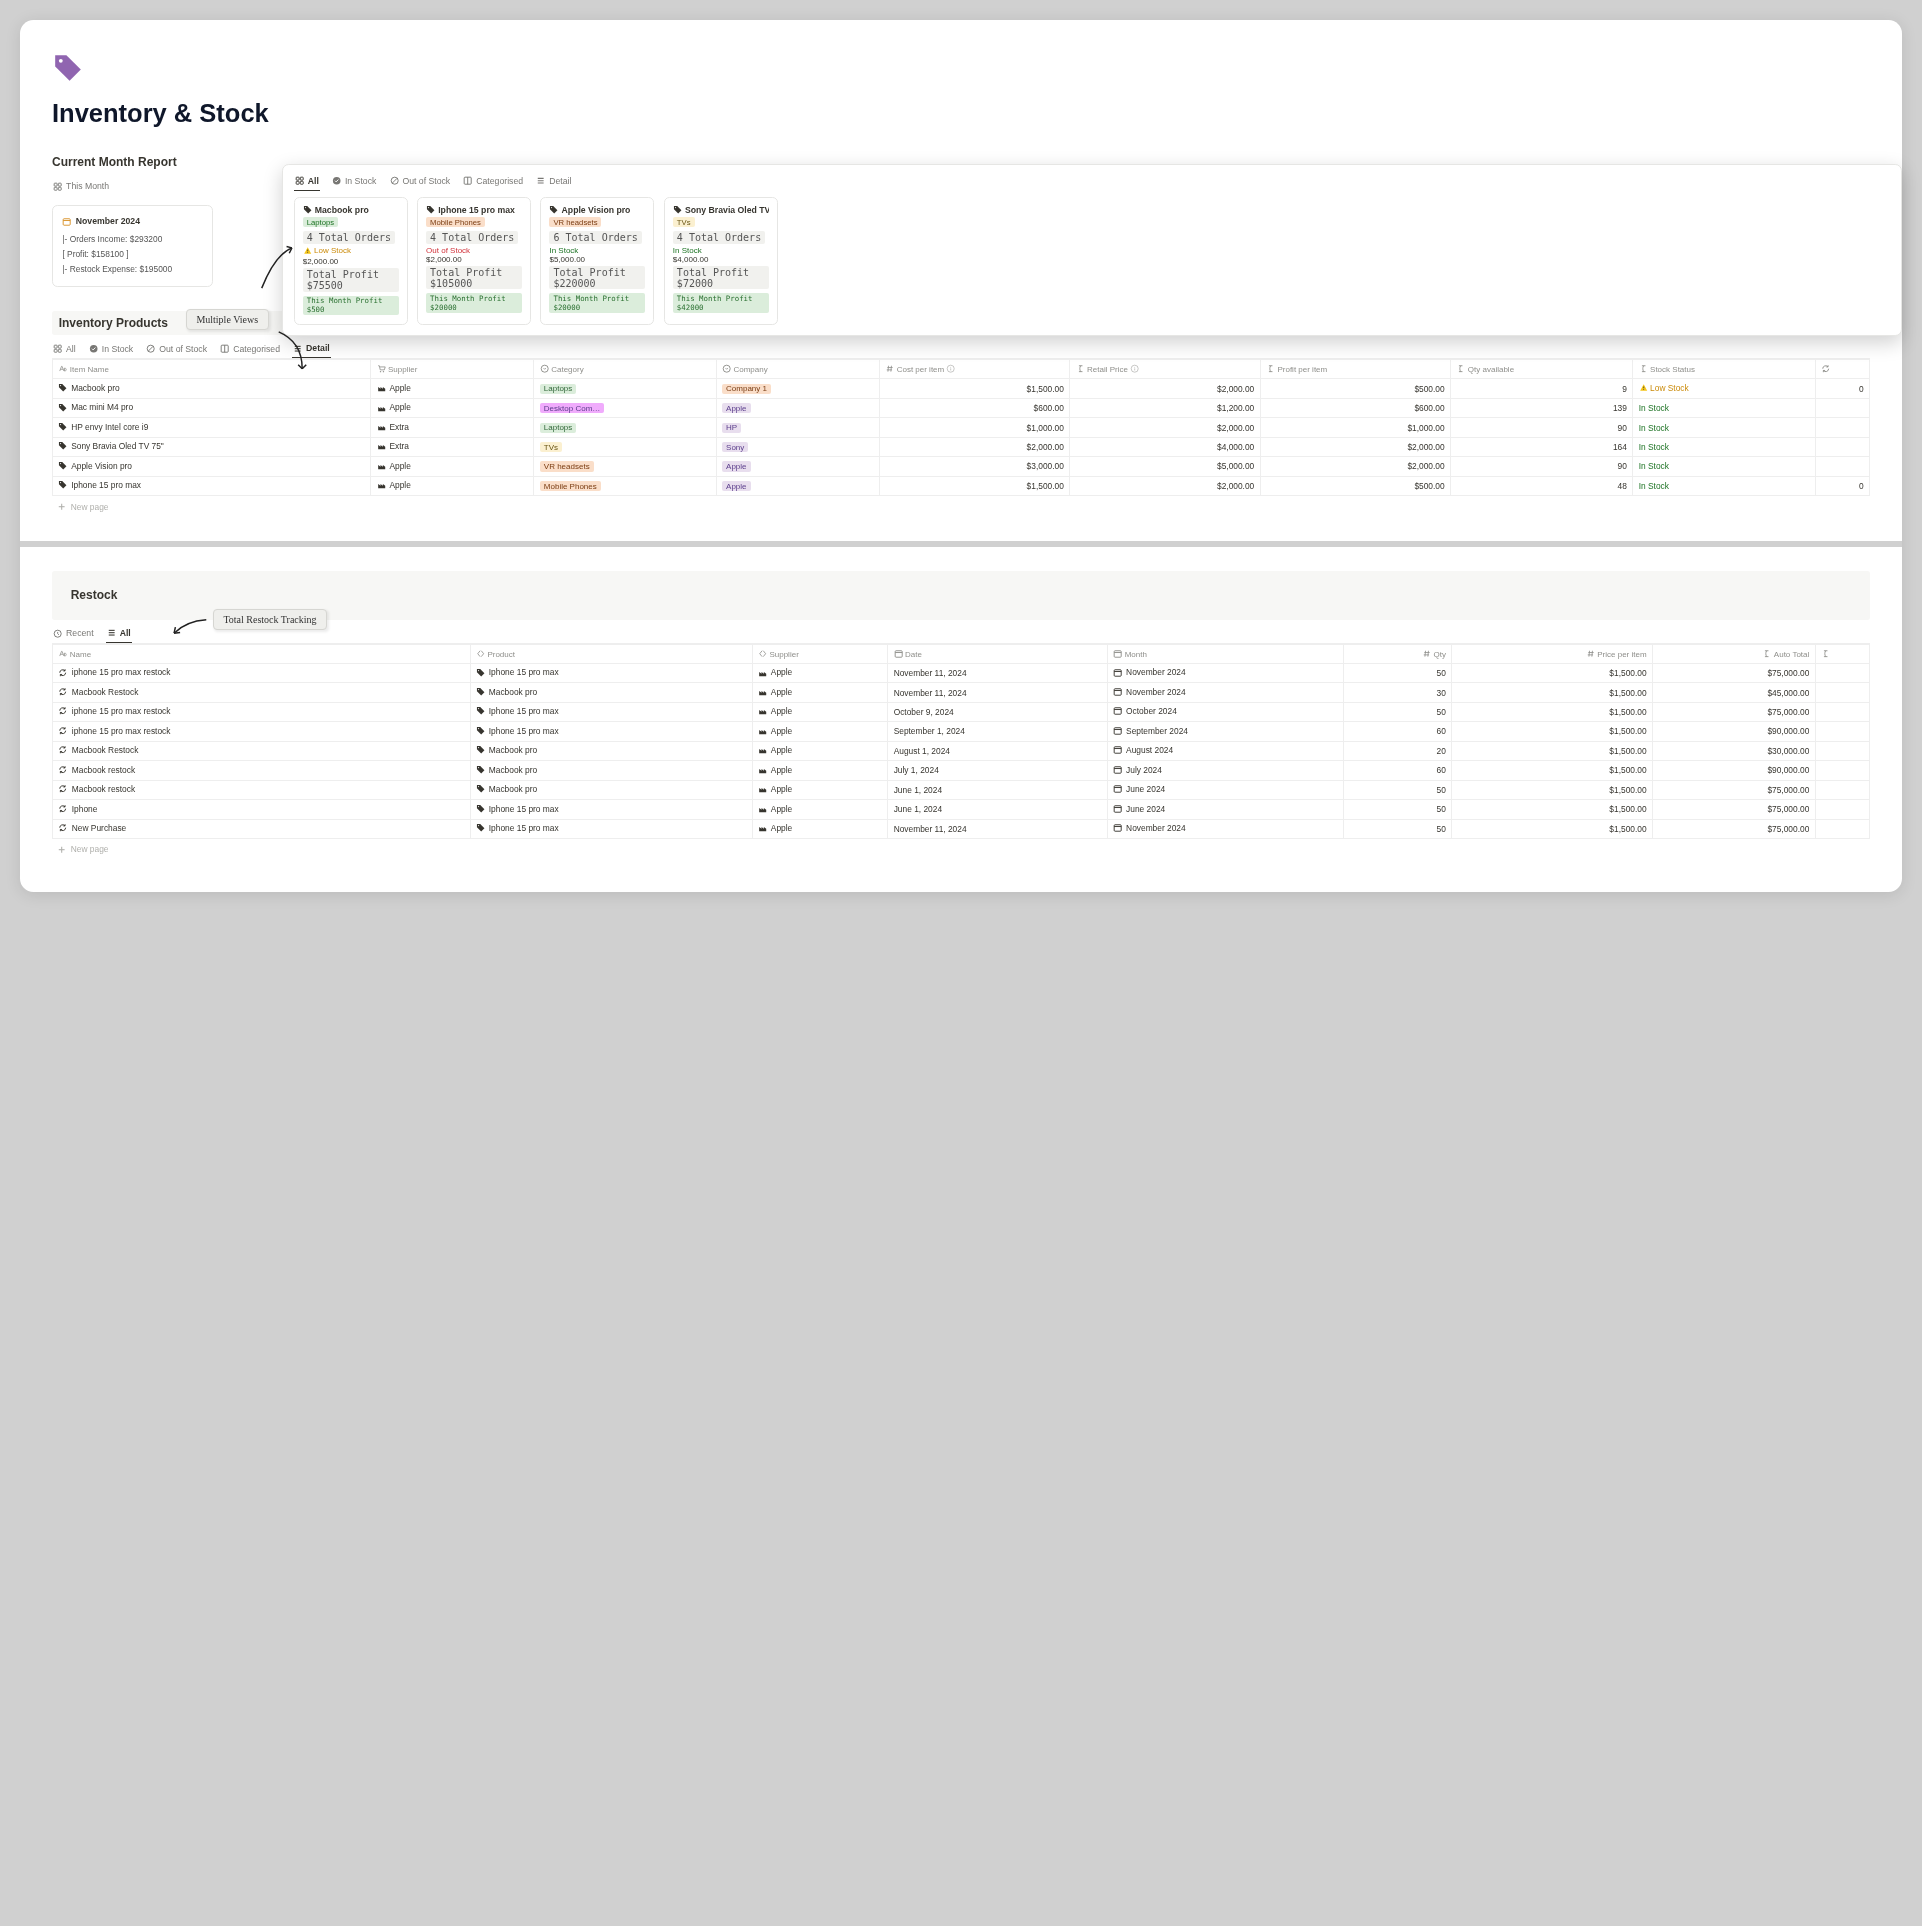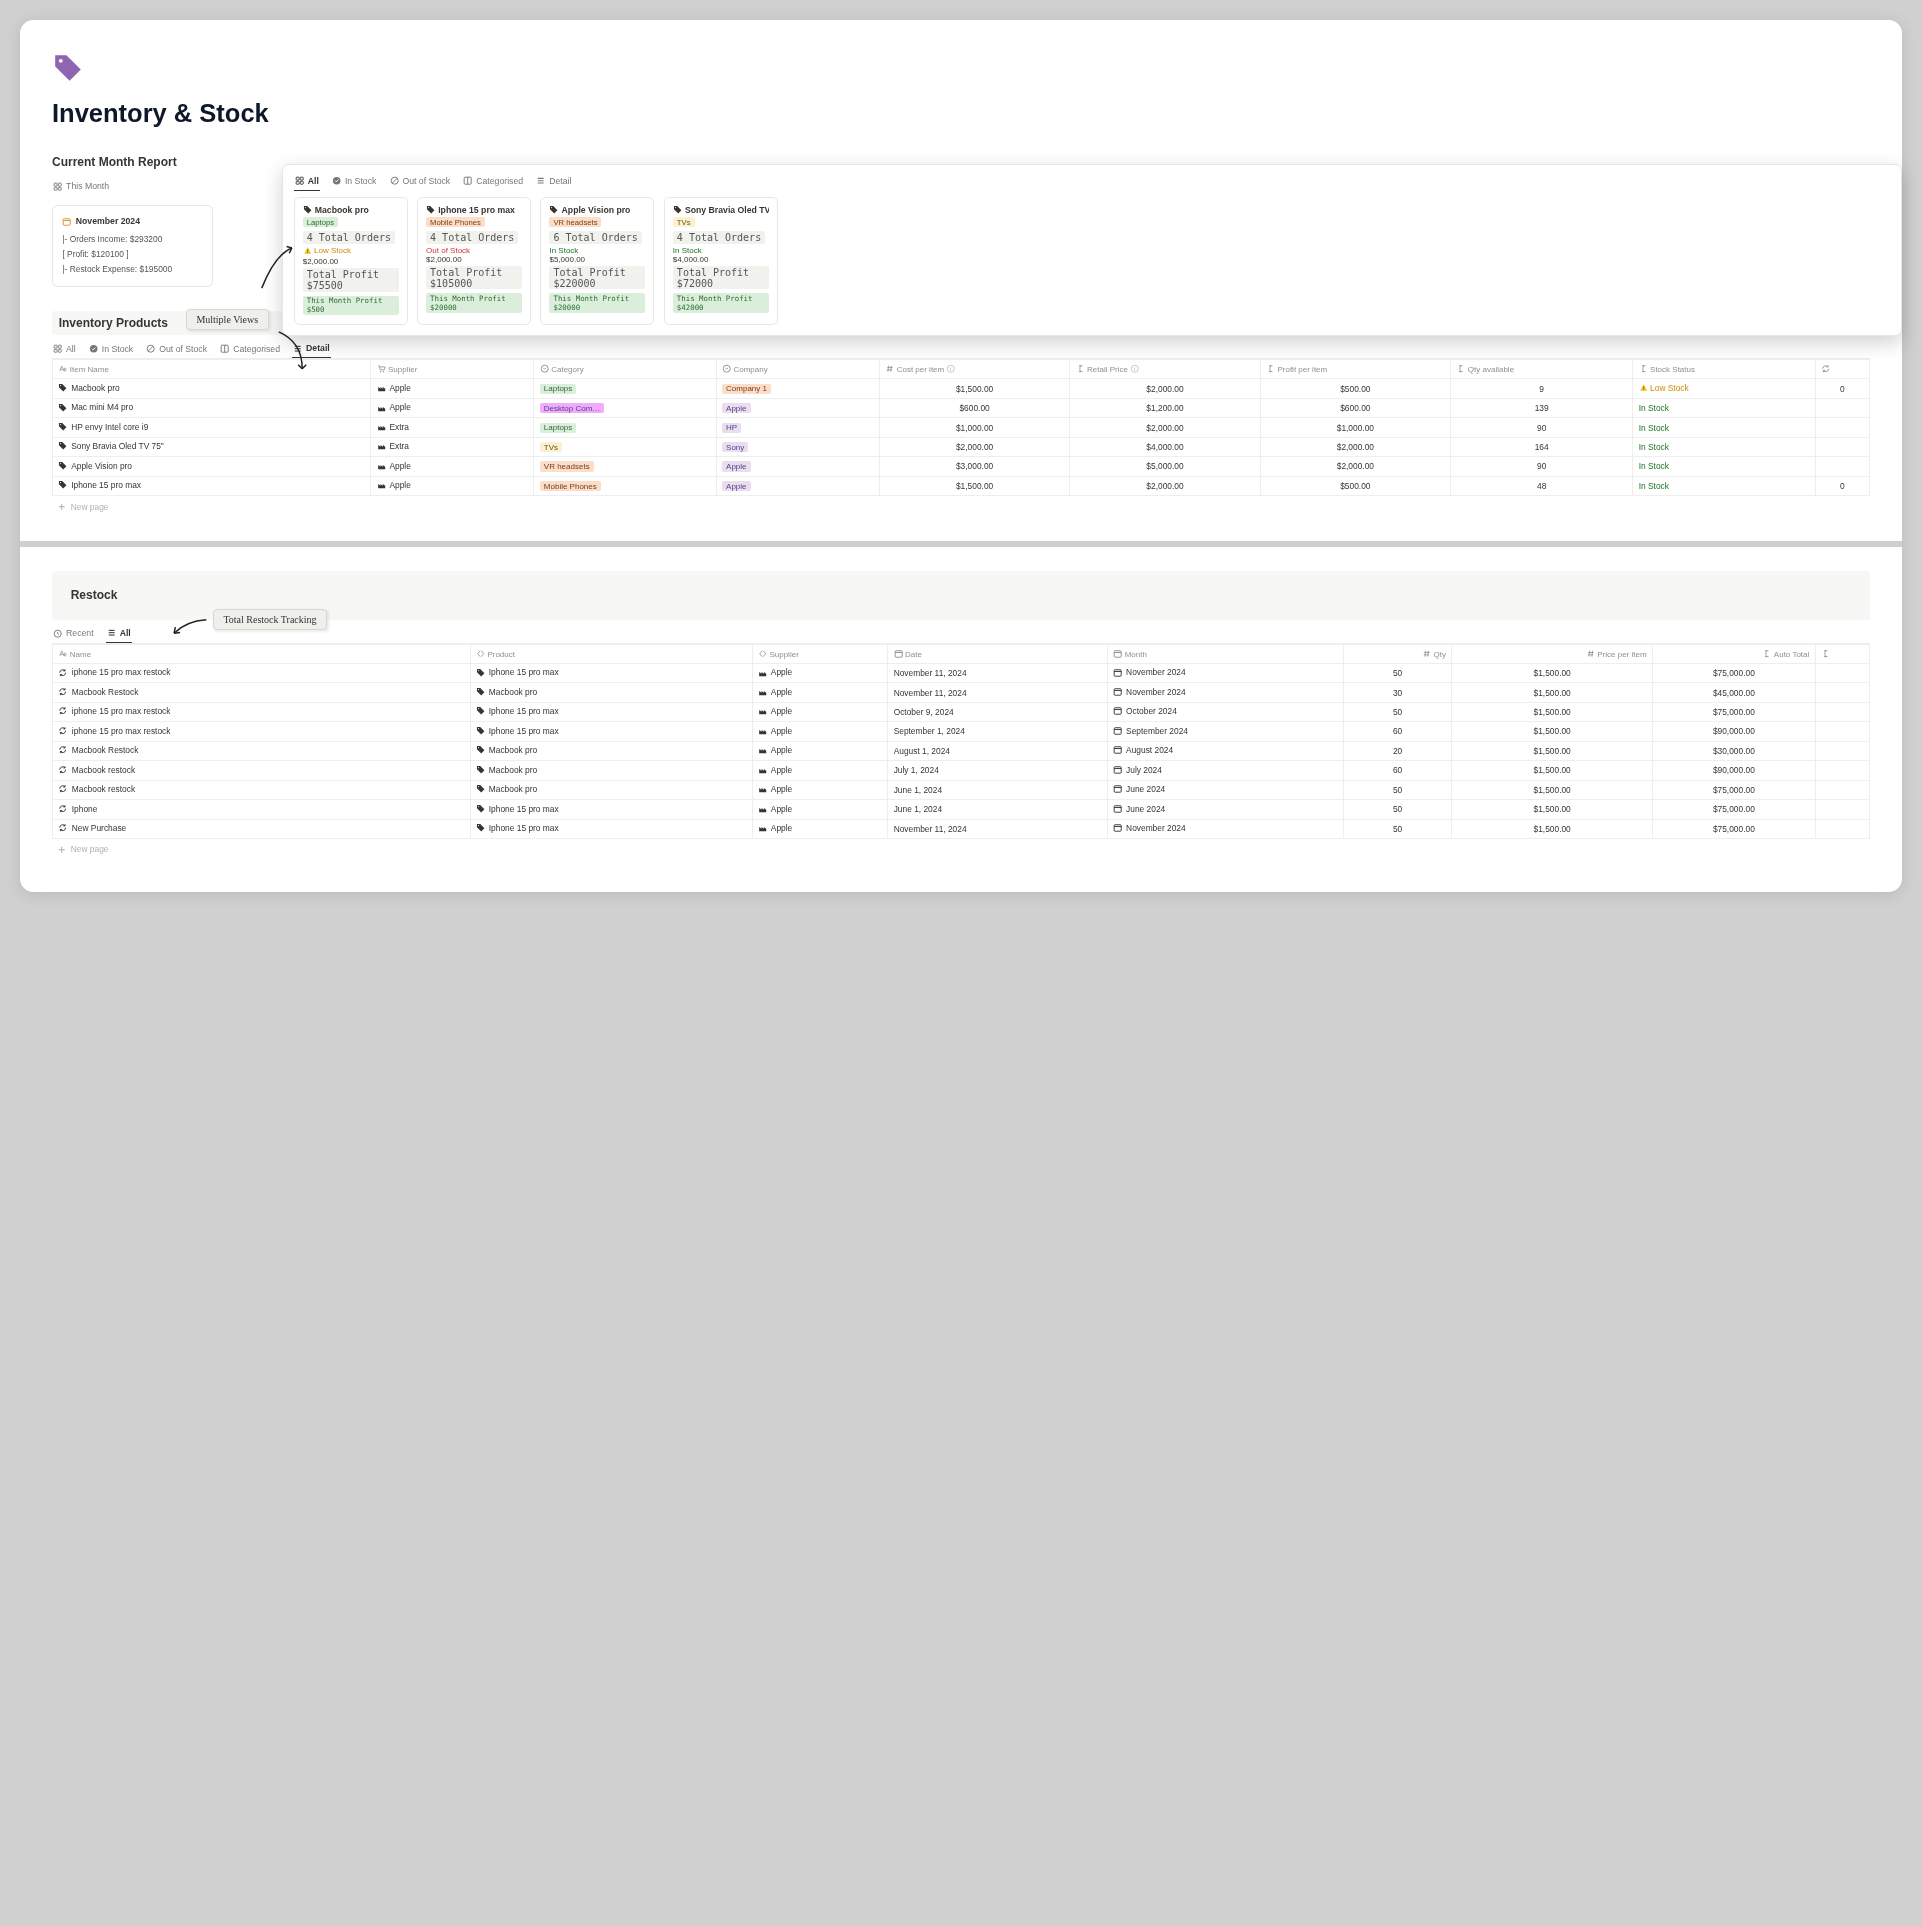--- a/index.html
+++ b/index.html
@@ -153,21 +153,21 @@
     overflow:hidden;
   }
   table.dbtable th .icn { margin-right:2px; vertical-align:-1.3px;}
   table.dbtable td {
     border:0.7px solid #eee;
     padding: 3.4px 5.4px;
     white-space:nowrap;
     overflow:hidden;
     text-overflow:ellipsis;
   }
-  table.dbtable td.r { text-align:center;}
+  table.dbtable td.r { text-align:right;}
   .titem { display:inline-flex; align-items:center; gap:3.4px; font-weight:500; color:#37352f;}
   .supp { display:inline-flex; align-items:center; gap:3.4px; color:#37352f;}
   .tag-pill {
     display:inline-block; padding:0.7px 4px; border-radius:2px; font-size:8px;
   }
   .tag-laptops { background:#dbeddb; color:#346a3c;}
   .tag-desktop { background:#f0abfc; color:#5b3e8c;}
   .tag-tvs { background:#fbf0d0; color:#6a5615;}
   .tag-vr { background:#fadec9; color:#7a3c12;}
   .tag-mobile { background:#fadec9; color:#7a3c12;}
@@ -299,21 +299,21 @@
   <div class="report-card">
     <div class="rc-title">
       <span class="icn" style="color:#d99229">
           <svg viewBox="0 0 16 16">
             <use href="#i-cal"></use>
           </svg>
         </span>
       <span>November 2024</span>
     </div>
     <div>|- Orders Income: $293200</div>
-    <div>[ Profit: $120100 ]</div>
+    <div>[ Profit: $158100 ]</div>
     <div>|- Restock Expense: $195000</div>
   </div>
 
   <div class="overlay-panel">
     <div class="tabs">
       <span class="tab active">
           <span class="icn">
             <svg viewBox="0 0 16 16">
               <use href="#i-gallery"></use>
             </svg>

